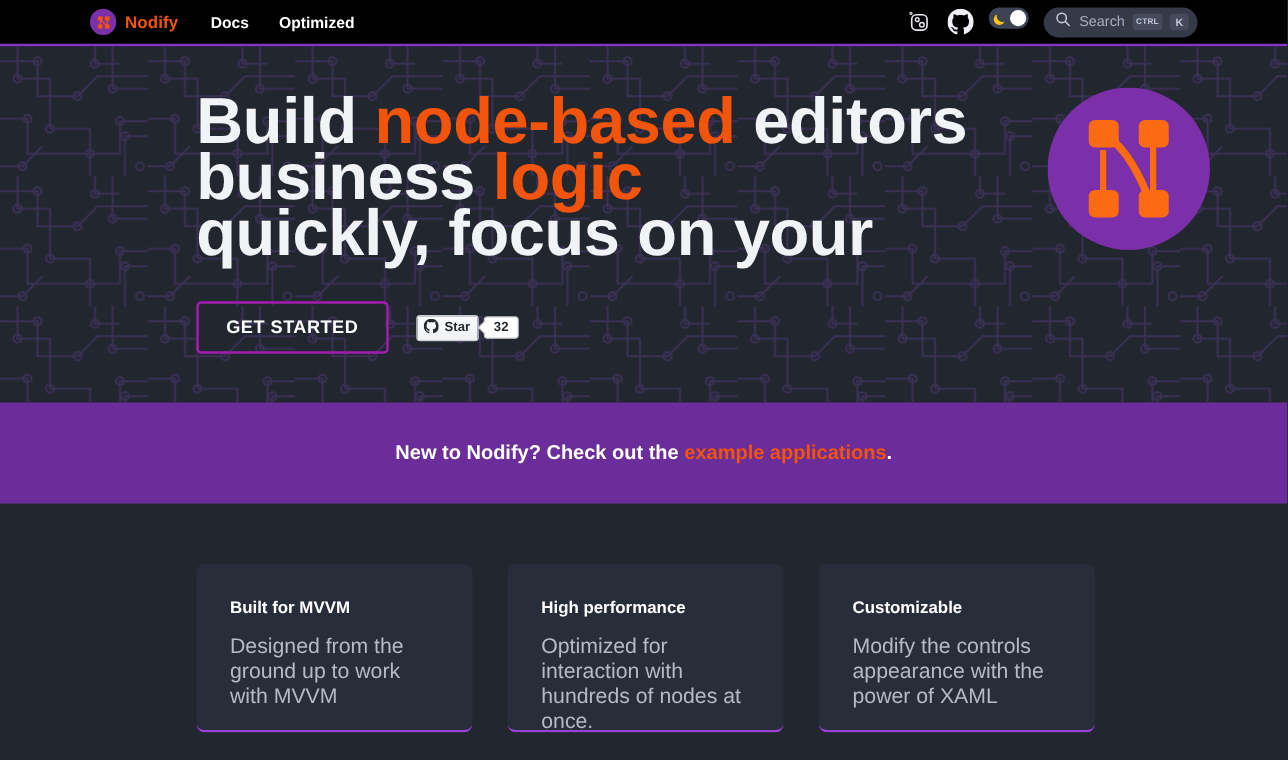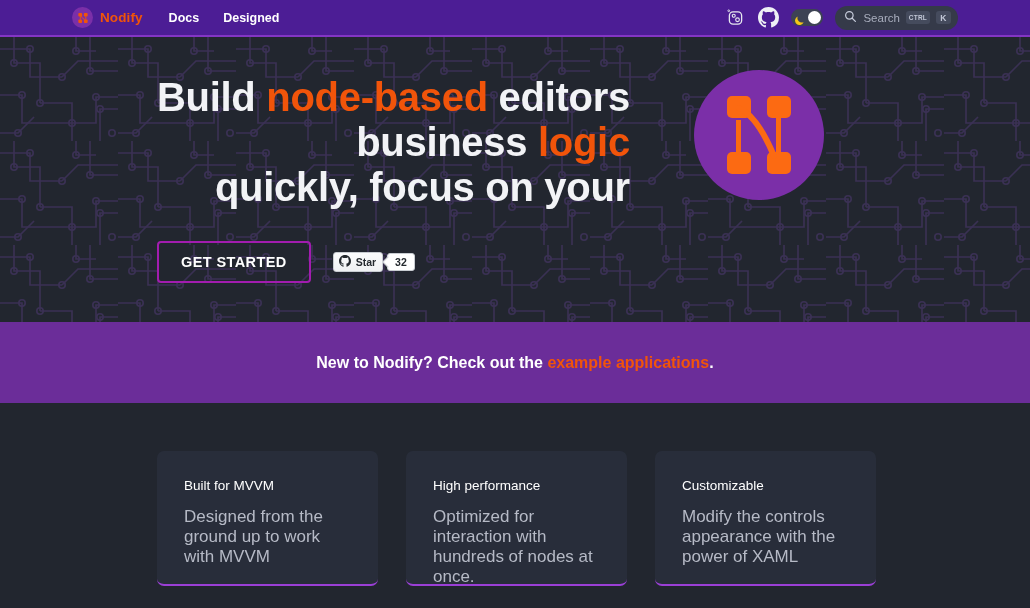--- a/index.html
+++ b/index.html
@@ -8,42 +8,42 @@
     width:1030px; height:608px;
     background:#22262f;
     font-family:"Liberation Sans", sans-serif;
     overflow:hidden;
   }
   .page { position:relative; width:1030px; height:608px; }
 
   
   .header {
     position:absolute; top:0; left:0; width:1030px; height:37px;
-    background:#4c1d95;
+    background:#000000;
     border-bottom:2px solid #8335c4;
     display:flex; align-items:center;
     z-index:20;
   }
   .brand { display:flex; align-items:center; gap:7px; margin-left:72px; }
   .brand-mark {
     width:21px; height:21px; border-radius:50%;
     background:#7b2fa8; display:flex; align-items:center; justify-content:center;
     flex:0 0 auto;
   }
   .brand-name {
     color:#f1540a; font-size:13.5px; font-weight:bold; letter-spacing:.1px;
   }
   .nav { display:flex; align-items:center; gap:24px; margin-left:26px;justify-content:center; }
   .nav-link {
     color:#ffffff; font-size:12.5px; font-weight:bold; cursor:pointer;
     text-decoration:none; white-space:nowrap;
   }
   .header-right {
     margin-left:auto; margin-right:72px;
-    display:flex; align-items:center; gap:12px;
+    display:flex; gap:12px;
   }
   .icon-btn { display:flex; align-items:center; justify-content:center; cursor:pointer; }
 
   .theme-toggle {
     width:32px; height:17px; border-radius:9px;
     background:#3d4354; position:relative; cursor:pointer;
     display:flex; align-items:center;
   }
   .theme-toggle .moon { position:absolute; left:3px; top:2.5px; }
   .theme-toggle .knob {
@@ -73,22 +73,22 @@
     background:#22262f; overflow:hidden;
   }
   .hero-circuit { position:absolute; inset:0; width:100%; height:100%; }
   .hero-inner {
     position:relative; z-index:2;
     width:1030px; height:100%;
     display:flex; align-items:flex-start;
   }
   .hero-text { margin-left:157px; margin-top:38px; }
   .hero-title {
-    font-size:40px; line-height:45px; font-weight:bold;
-    color:#f2f3f6; letter-spacing:-.3px;text-align:right;
+    font-size:52px; line-height:45px; font-weight:bold;
+    color:#f2f3f6; letter-spacing:-.3px;
   }
   .hero-title .accent { color:#f1540a; }
   .hero-actions { display:flex; align-items:center; gap:22px; margin-top:31px; }
   .btn-started {
     border:2px solid #a21caf; border-radius:4px;
     background:transparent; color:#ffffff;
     font-size:14.5px; font-weight:bold; letter-spacing:.4px;
     padding:11px 22px; cursor:pointer;
     font-family:"Liberation Sans", sans-serif;
   }
@@ -135,21 +135,21 @@
   }
   .card {
     width:221px; height:135px;
     background:#282d3a;
     border-radius:7px;
     border-bottom:2px solid #9b3fd6;
     padding:27px 24px 0 27px;
     position:relative;
   }
   .card-title {
-    color:#ffffff; font-size:13.5px; font-weight:normal; margin-bottom:14px;
+    color:#ffffff; font-size:13.5px; font-weight:bold; margin-bottom:14px;
   }
   .card-desc {
     color:#b6bac6; font-size:17px; line-height:20px;
   }
 </style>
 </head>
 <body>
 
 <div class="page">
 
@@ -165,21 +165,21 @@
           <rect x="6.6" y="9" width="1.5" height="6" fill="#f1540a"></rect>
           <rect x="16.1" y="9" width="1.5" height="6" fill="#f1540a"></rect>
           <path d="M8 8 C9.5 12, 14 12.5, 16 17" stroke="#f1540a" stroke-width="1.7" fill="none"></path>
         </svg>
       </span>
       <span class="brand-name">Nodify</span>
     </div>
 
     <div class="nav">
       <a class="nav-link">Docs</a>
-      <a class="nav-link">Designed</a>
+      <a class="nav-link">Optimized</a>
     </div>
 
     <div class="header-right">
 
       <span class="icon-btn">
         <svg width="21" height="21" viewBox="0 0 24 24">
           <rect x="5" y="5.5" width="14" height="14" rx="4.2" fill="none" stroke="#e6e8ef" stroke-width="1.5"></rect>
           <circle cx="10" cy="10" r="1.7" fill="none" stroke="#e6e8ef" stroke-width="1.3"></circle>
           <circle cx="14.3" cy="14.6" r="2.1" fill="none" stroke="#e6e8ef" stroke-width="1.3"></circle>
           <circle cx="4.3" cy="4.3" r="1" fill="none" stroke="#e6e8ef" stroke-width="1"></circle>

